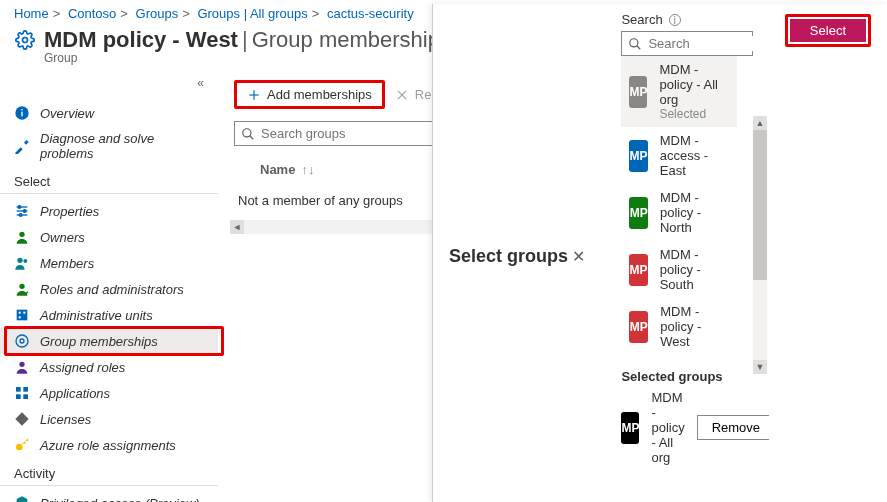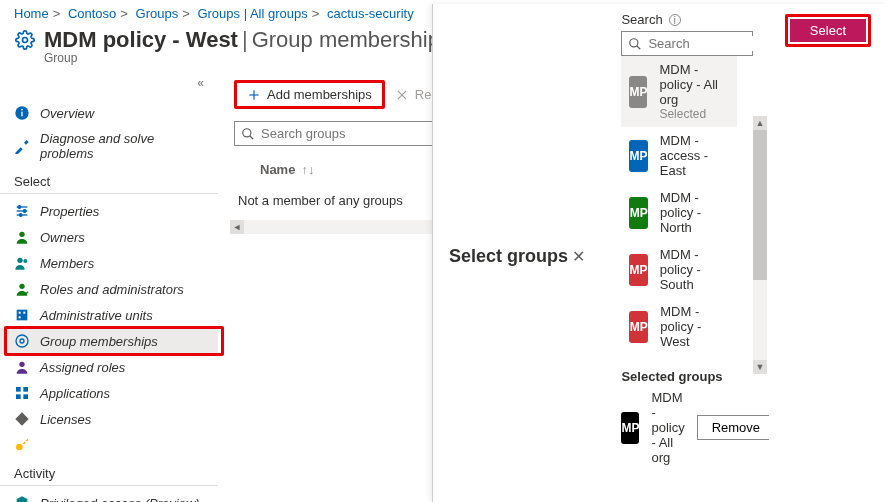--- a/index.html
+++ b/index.html
@@ -207,20 +207,21 @@
       </span>
     <span>Licenses</span>
   </div>
   <div class="nav-item">
     <span class="ni-icon c-yellow">
         <svg viewBox="0 0 24 24" fill="currentColor">
           <circle cx="8" cy="15" r="5"></circle>
           <path d="M12 11l9-9v4h-4v4"></path>
         </svg>
       </span>
+    <span>Azure role assignments</span>
   </div>
 
   <div class="nav-section">Activity</div>
   <div class="nav-item">
     <span class="ni-icon c-teal">
         <svg viewBox="0 0 24 24" fill="currentColor">
           <path d="M12 2l8 4v6c0 5-3 9-8 10-5-1-8-5-8-10V6z"></path>
         </svg>
       </span>
     <span>Privileged access (Preview)</span>

